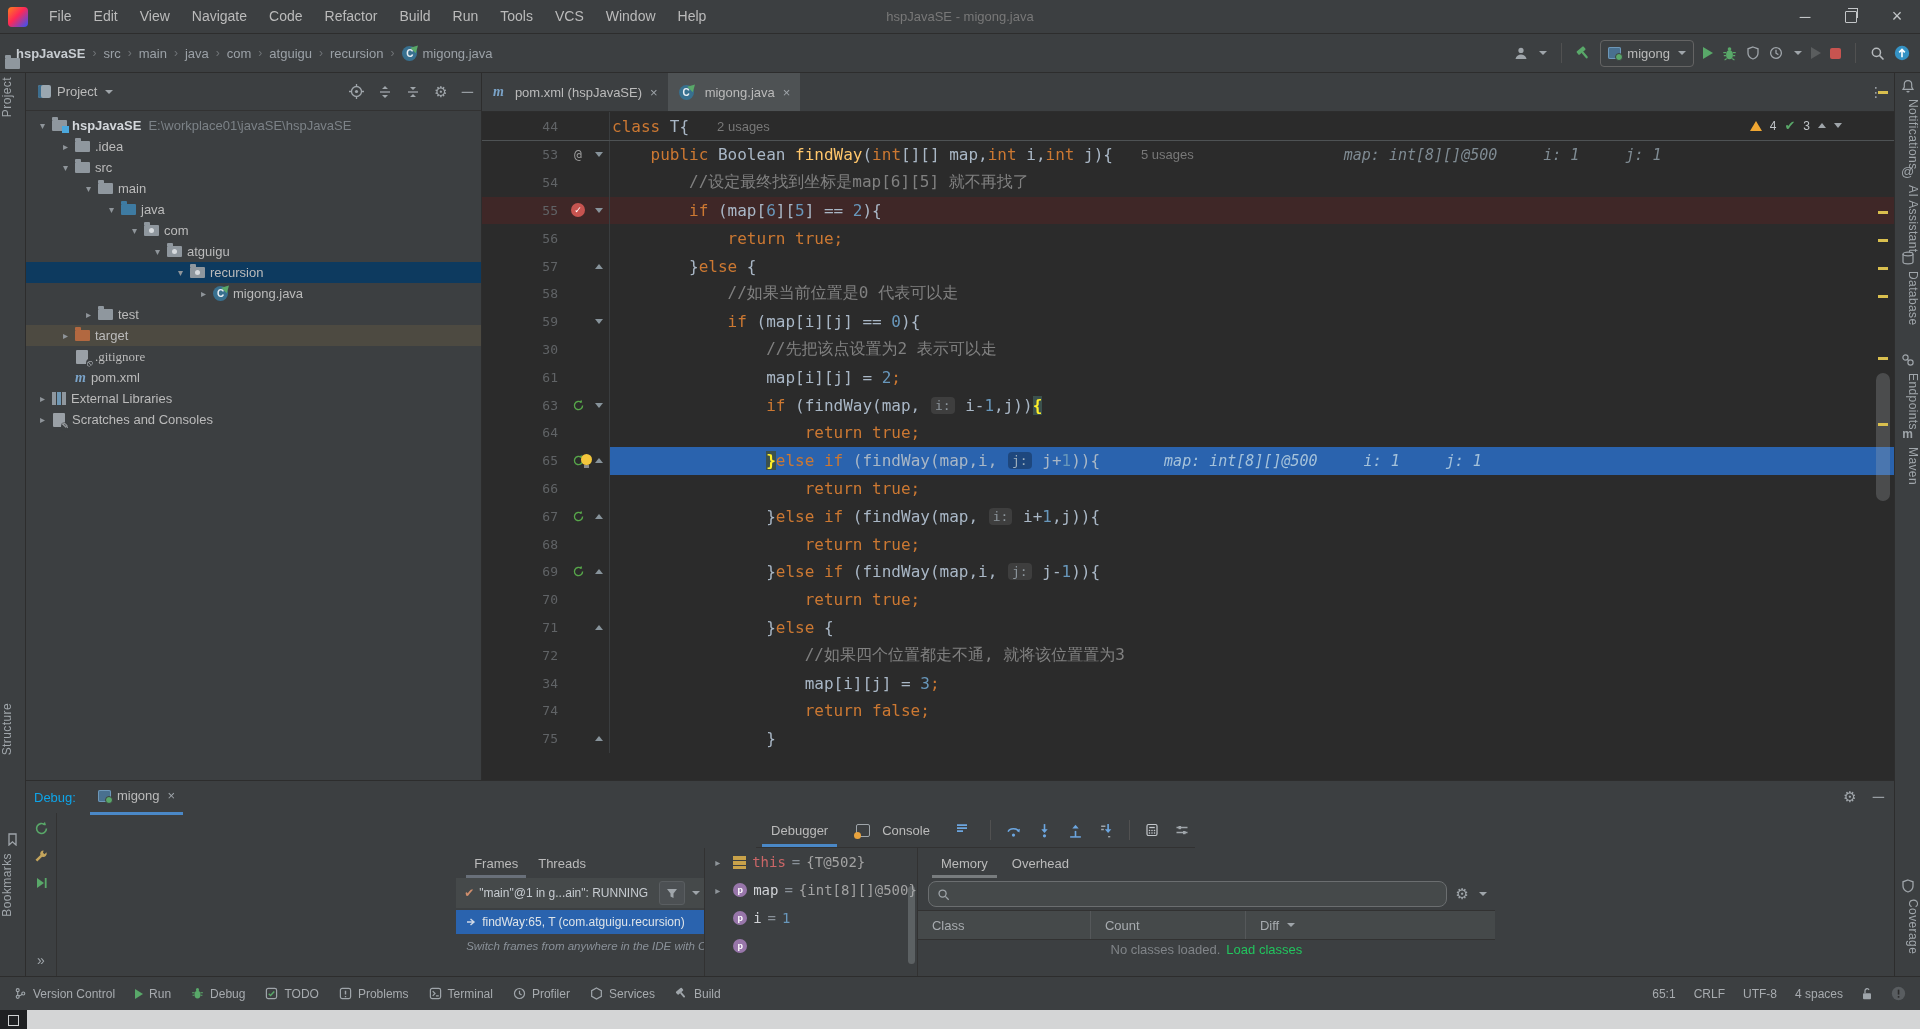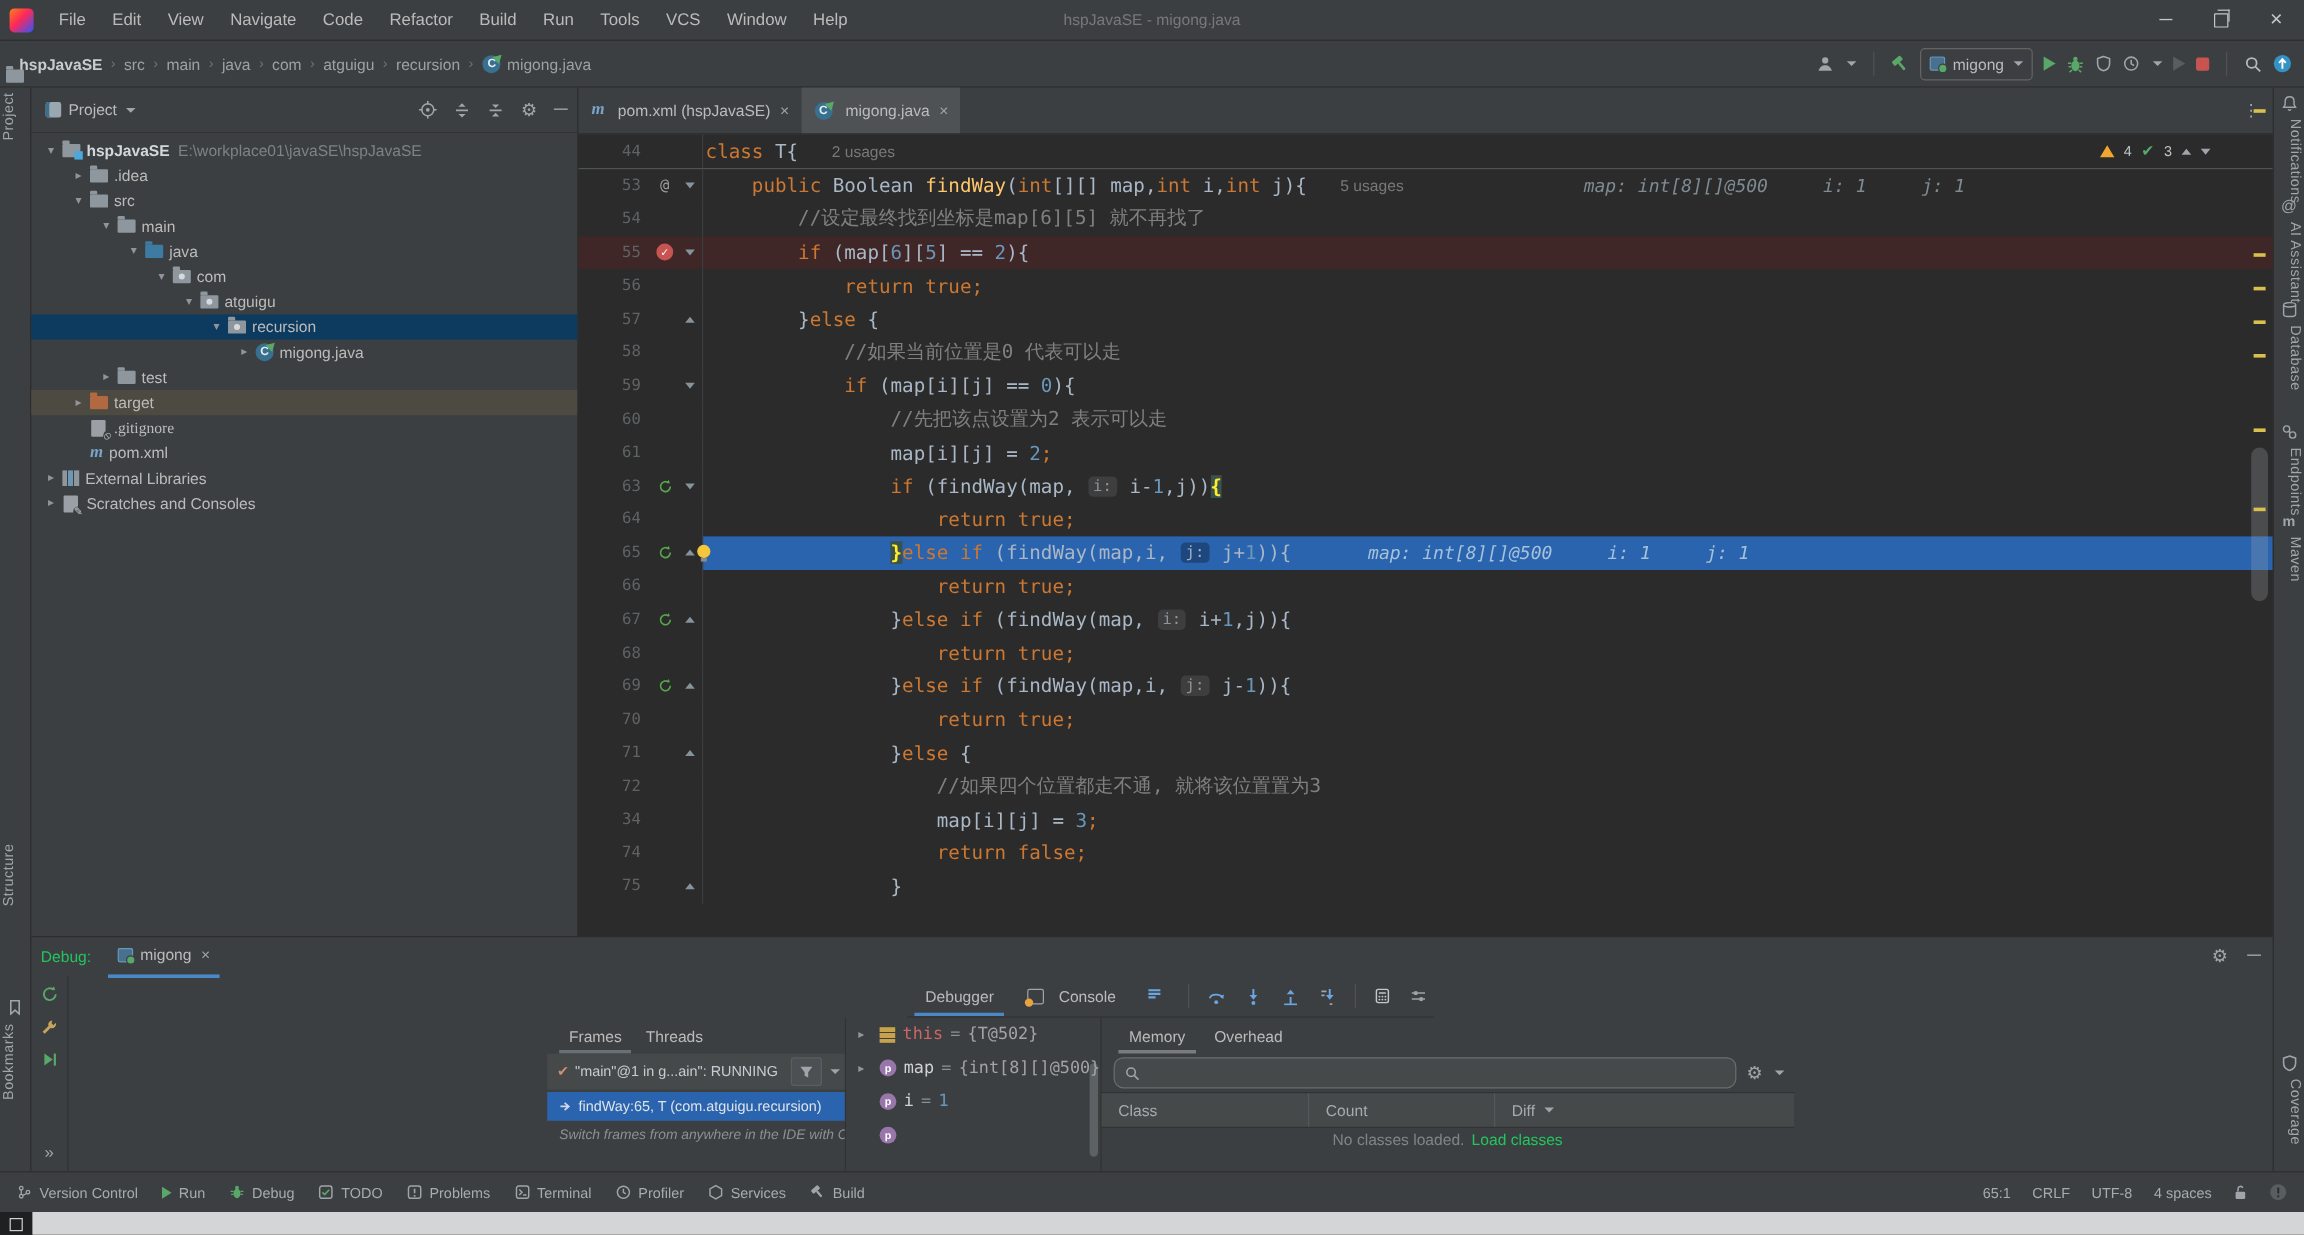--- a/index.html
+++ b/index.html
@@ -79,21 +79,21 @@
   #editor{flex:1;min-width:0;background:#2b2b2b;position:relative;display:flex;flex-direction:column;}
   #tabs{height:38px;background:#3c3f41;border-bottom:1px solid #2d2d2d;display:flex;align-items:stretch;flex:none;}
   .etab{display:flex;align-items:center;gap:6px;padding:0 10px;font-size:13px;color:#bbbbbb;}
   .etab.active{background:#4e5254;}
   .tabx{color:#9fa5aa;font-size:13px;margin-left:2px;}
   #tab-opts{margin-left:auto;color:#9fa5aa;padding:0 10px;display:flex;align-items:center;font-size:14px;letter-spacing:1px;}
   #codewrap{position:relative;flex:1;min-height:0;}
   .crow{height:27.8px;display:flex;align-items:center;position:relative;}
   .crow.ctx{border-bottom:1px solid #4e5254;height:28px;}
   .crow.bg-bp{background:#3f2727;}
-  .lnum{width:52px;flex:none;text-align:right;padding-right:9px;color:#606366;font:13px "DejaVu Sans Mono",monospace;}
+  .lnum{width:52px;flex:none;text-align:right;padding-right:9px;color:#606366;font:13px "DejaVu Sans Mono",monospace;margin-left:24px;}
   .gslot{width:22px;flex:none;display:flex;align-items:center;justify-content:center;}
   .fslot{width:20px;flex:none;display:flex;align-items:center;justify-content:center;}
   .fd{width:0;height:0;border-left:4.5px solid transparent;border-right:4.5px solid transparent;border-top:5.5px solid #87939b;}
   .fu{width:0;height:0;border-left:4.5px solid transparent;border-right:4.5px solid transparent;border-bottom:5.5px solid #87939b;}
   .codearea{flex:1;border-left:1px solid #3a3d3f;padding-left:2px;height:100%;display:flex;align-items:center;white-space:pre;min-width:0;
     font:16px "DejaVu Sans Mono",monospace;}
   .crow.bg-cur .codearea{background:#2a63ae;}
   .k{color:#cc7832;} .p{color:#a9b7c6;} .n{color:#6897bb;} .c{color:#808080;} .d{color:#ffc66b;}
   .h{background:rgba(255,255,255,.09);color:#8c959c;font-size:13px;border-radius:4px;padding:1px 4px;margin:0 1px;}
   .bg-cur .h{background:rgba(0,0,0,.28);color:#9fb0bd;}
@@ -111,21 +111,21 @@
   .okmark{color:#59a869;font-size:13px;}
   .chev-up{width:0;height:0;border-left:4px solid transparent;border-right:4px solid transparent;border-bottom:5px solid #9fa5aa;}
   .chev-dn{width:0;height:0;border-left:4px solid transparent;border-right:4px solid transparent;border-top:5px solid #9fa5aa;}
   #estripe{position:absolute;top:0;bottom:0;right:4px;width:14px;z-index:4;}
   .emark{position:absolute;left:2px;width:10px;height:3px;background:#d9bf4e;}
   #sthumb{position:absolute;left:0;width:14px;height:128px;background:rgba(170,175,180,.25);border-radius:7px;}
 
   
   #debug{height:195px;background:#3c3f41;border-top:1px solid #2d2d2d;display:flex;flex-direction:column;flex:none;}
   #dbg-head{height:32px;display:flex;align-items:center;padding:0 10px 0 8px;flex:none;}
-  #dbg-head .lab{font-size:13px;color:#22c55e;margin-right:14px;}
+  #dbg-head .lab{font-size:13px;color:#0ea5e9;margin-right:14px;}
   .dbg-tab{display:flex;align-items:center;gap:6px;height:32px;padding:0 8px;border-bottom:3px solid #4A88C7;font-size:13px;color:#bbbbbb;}
   #dbg-head .right{margin-left:auto;display:flex;gap:16px;color:#9fa5aa;align-items:center;}
   #dbg-body{flex:1;display:flex;min-height:0;}
   #dbg-lcol{width:30px;flex:none;display:flex;flex-direction:column;align-items:center;padding-top:8px;gap:13px;border-right:1px solid #323232;}
   #dbg-main{flex:1;display:flex;flex-direction:column;min-width:0;align-items:center;}
   #dbg-toolbar{height:34px;display:flex;align-items:center;gap:4px;padding-left:6px;border-bottom:1px solid #323232;flex:none;}
   .dtab{font-size:13px;color:#bbbbbb;padding:0 9px;height:34px;display:flex;align-items:center;gap:6px;}
   .dtab.active{box-shadow:inset 0 -3px 0 #4A88C7;}
   .consic{width:12px;height:11px;border:1.3px solid #9fa5aa;border-radius:2px;position:relative;}
   .consic:after{content:'';position:absolute;left:-3px;bottom:-3px;width:7px;height:7px;border-radius:50%;background:#e8a33d;}
@@ -506,21 +506,21 @@
             </div>
             <div class="crow">
               <span class="lnum">59</span>
               <span class="gslot"></span>
               <span class="fslot">
                 <span class="fd"></span>
               </span>
               <span class="codearea"><span class="p">            </span><span class="k">if</span><span class="p"> (map[i][j] == </span><span class="n">0</span><span class="p">){</span></span>
             </div>
             <div class="crow">
-              <span class="lnum">60</span>
+              <span class="lnum">30</span>
               <span class="gslot"></span>
               <span class="fslot"></span>
               <span class="codearea"><span class="c">                //先把该点设置为2 表示可以走</span></span>
             </div>
             <div class="crow">
               <span class="lnum">61</span>
               <span class="gslot"></span>
               <span class="fslot"></span>
               <span class="codearea"><span class="p">                map[i][j] = </span><span class="n">2</span><span class="k">;</span></span>
             </div>

